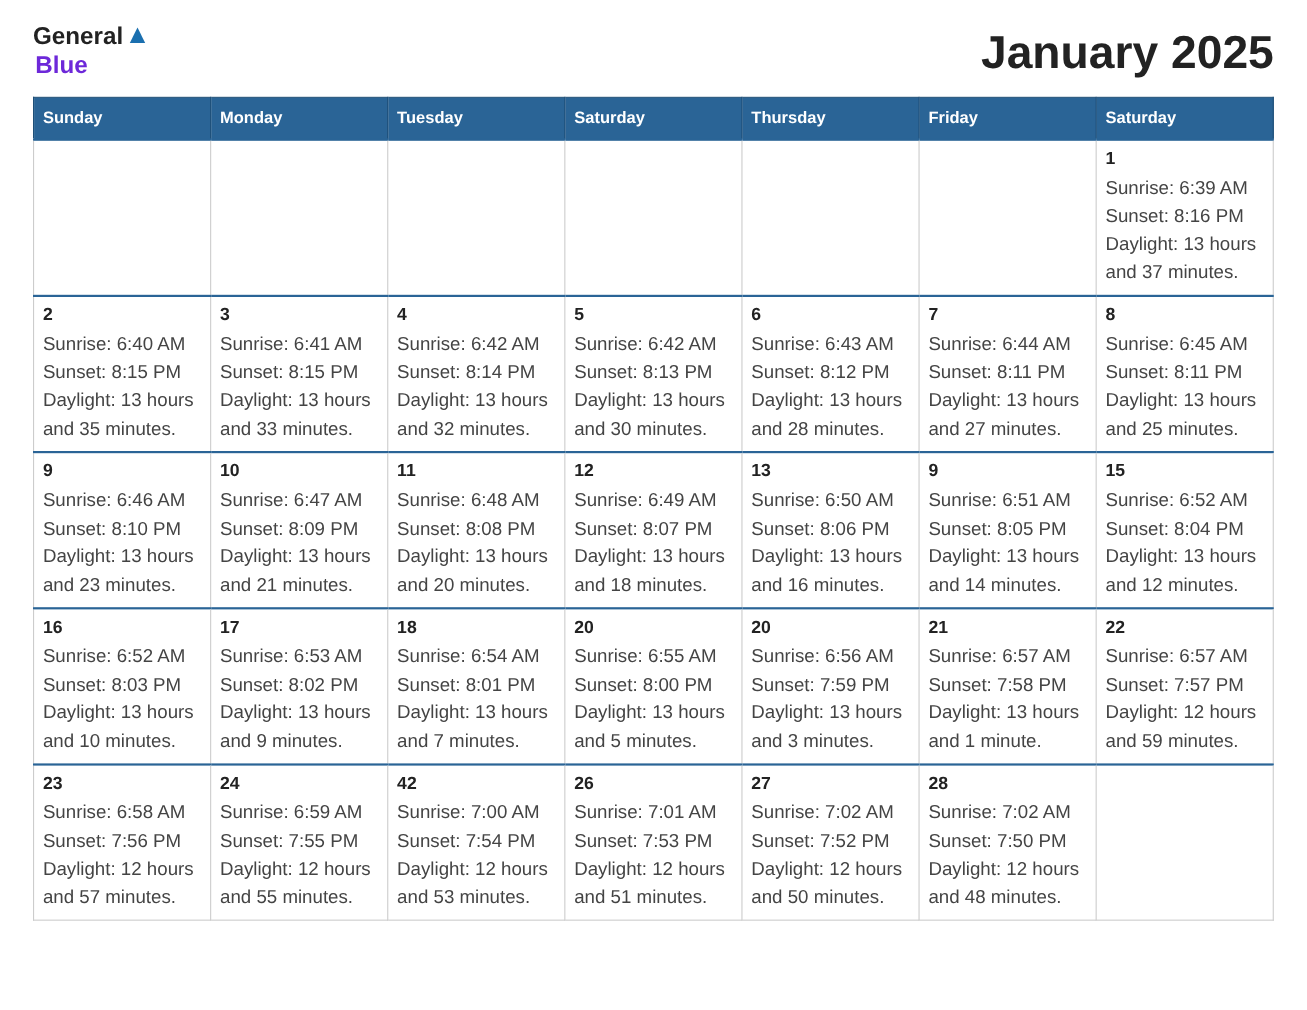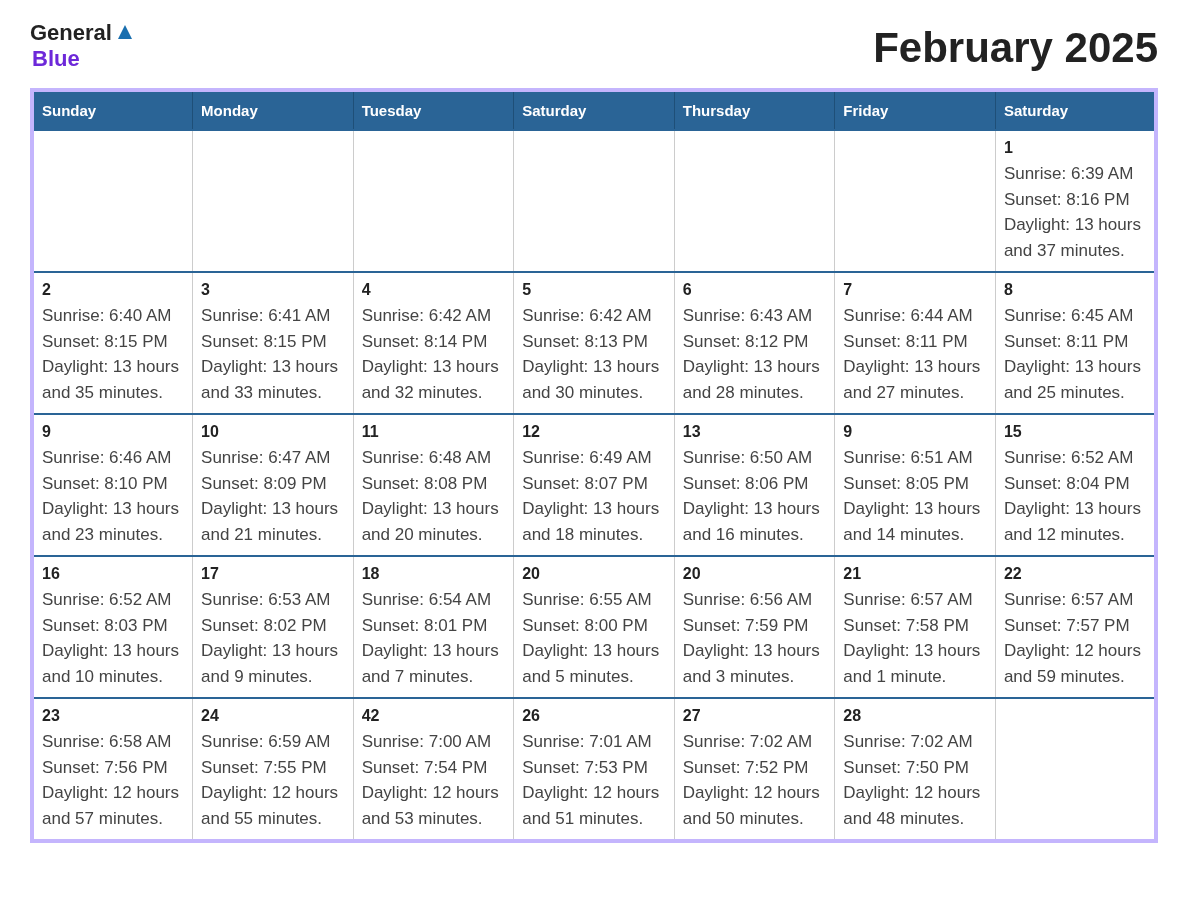--- a/index.html
+++ b/index.html
@@ -47,21 +47,21 @@
       color: #222;
     }
     .calendar-subtitle {
       font-size: 20px;
       color: #555;
       margin-top: 4px;
     }
     .calendar {
       width: 100%;
       border-collapse: collapse;
-      border: 4px solid #c4b5fd;
+      border: 1px solid #c4b5fd;
     }
     .calendar th {
       background-color: #2a6496;
       color: #fff;
       padding: 10px 8px;
       text-align: left;
       font-size: 15px;
       font-weight: bold;
       border: 1px solid #1e4f78;
     }
@@ -103,21 +103,21 @@
       <span class="logo-text-general">General</span>
       <svg width="22" height="22" viewBox="0 0 22 22" style="margin-left:2px;margin-top:-2px;">
         <polygon points="4,18 18,18 11,4" fill="#1a6faf"></polygon>
       </svg>
     </div>
     <div class="logo-row2">
       <span class="logo-text-blue">Blue</span>
     </div>
   </div>
   <div class="title-block">
-    <div class="calendar-title">February 2025</div>
+    <div class="calendar-title">January 2025</div>
   </div>
 </div>
 
 <table class="calendar">
   <thead>
     <tr>
     <th>Sunday</th>
         <th>Monday</th>
         <th>Tuesday</th>
         <th>Saturday</th>

